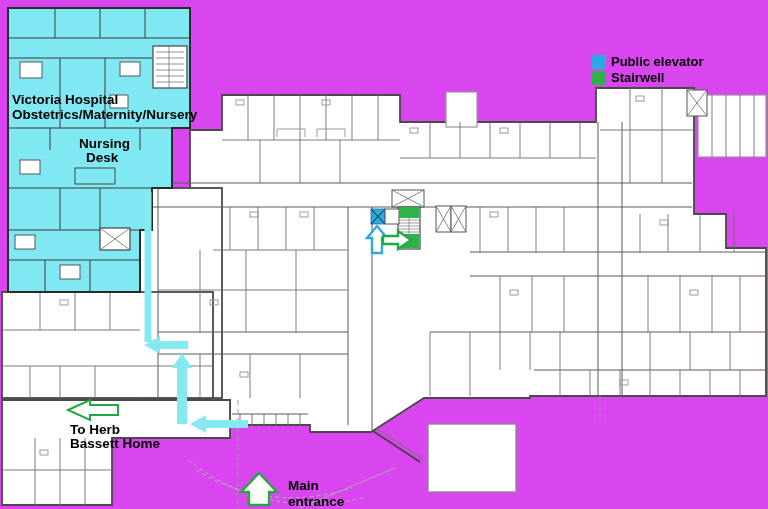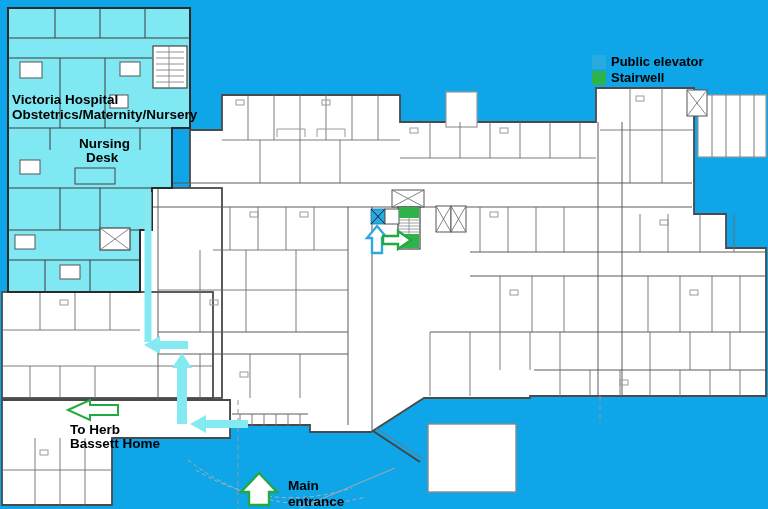--- a/index.html
+++ b/index.html
@@ -1,16 +1,16 @@
 <!DOCTYPE html>
 <html><head>
 <meta charset="utf-8">
 <style>
   html,body{margin:0;padding:0;background:#fff;}
-  .stage{position:relative;width:768px;height:509px;background:#0ea5e9;overflow:hidden;
+  .stage{position:relative;width:768px;height:509px;background:#d946ef;overflow:hidden;
          font-family:"Liberation Sans",sans-serif;}
   svg{display:block}
   text{font-family:"Liberation Sans",sans-serif;font-weight:bold;fill:#000;}
   .t135{font-size:13.5px}
   .t13{font-size:13px}
 </style>
 </head>
 <body>
 
 <div class="stage">

